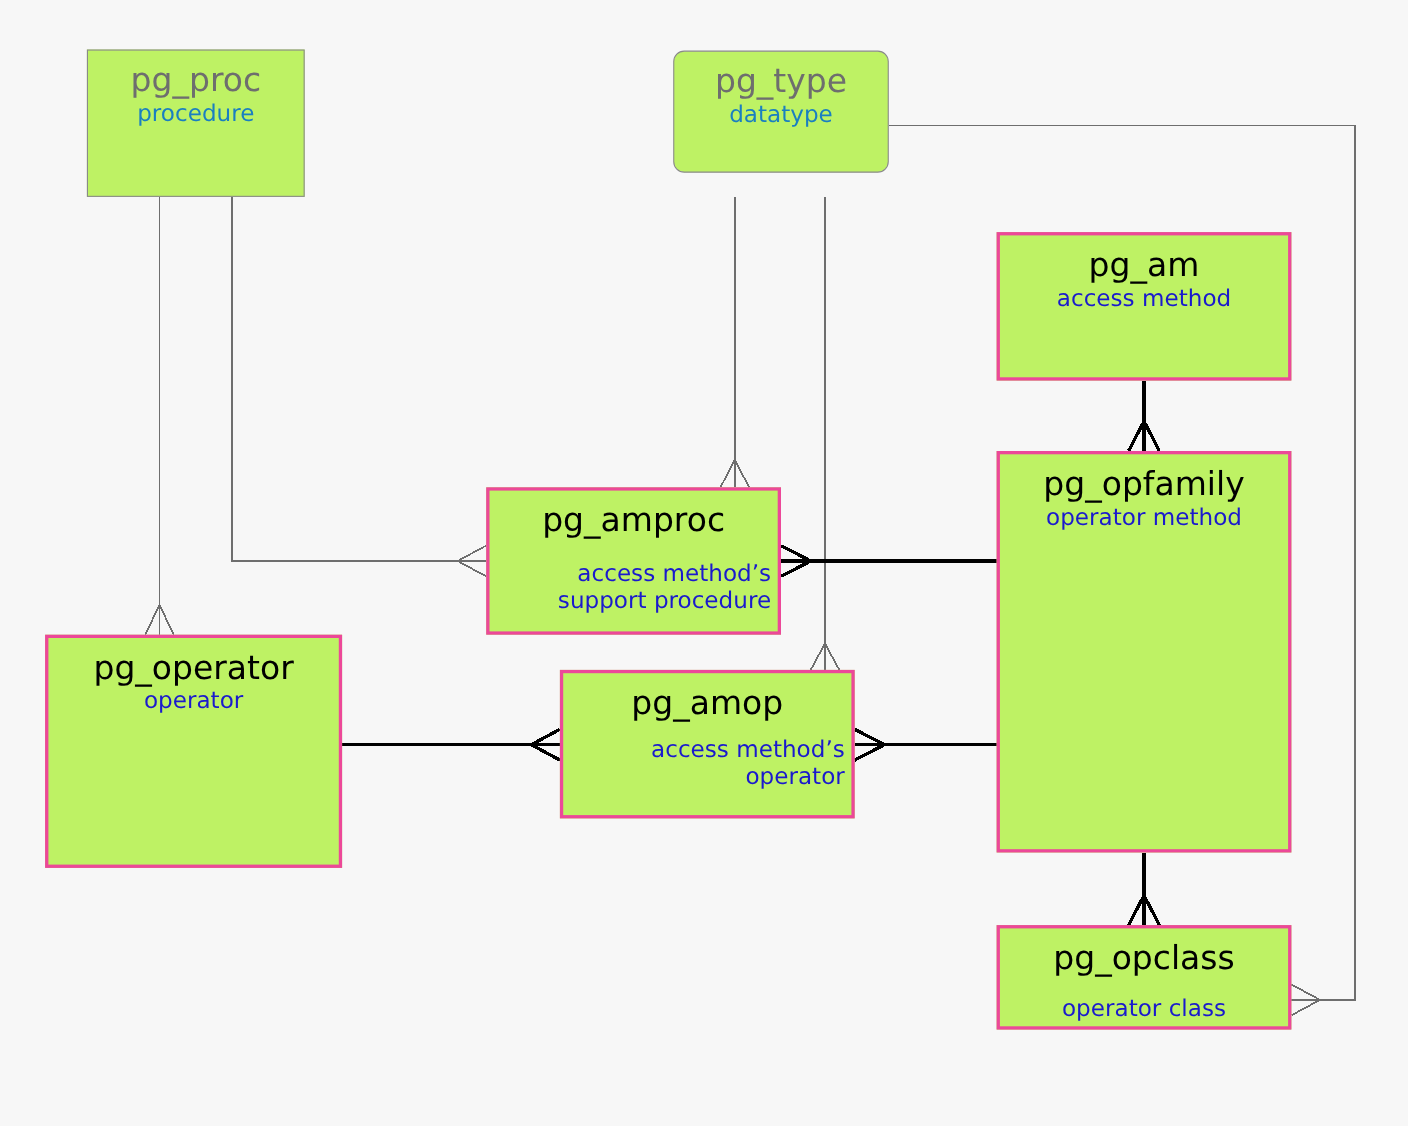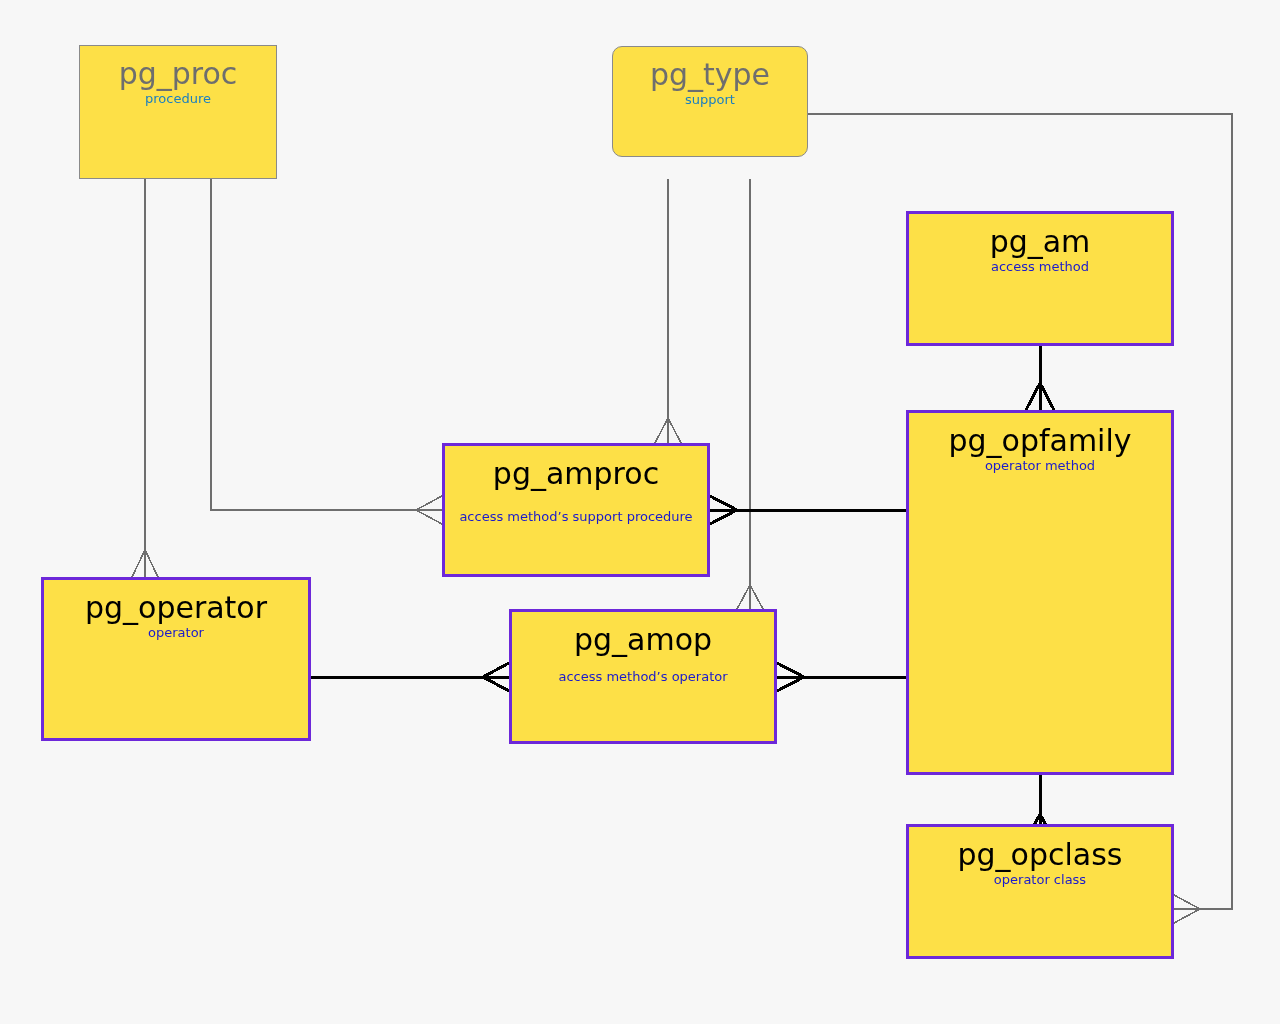--- a/index.html
+++ b/index.html
@@ -17,41 +17,41 @@
   }
   #edges {
     position: absolute;
     left: 0;
     top: 0;
     width: 1280px;
     height: 1024px;
   }
   .entity {
     position: absolute;
-    background: #fde047;
+    background: #bef264;
     box-sizing: border-box;
     display: flex;
     flex-direction: column;
     align-items: center;
     padding-top: 12px;
     z-index: 5;
   }
   .entity.weak {
     border: 1px solid #8a8a8a;
   }
   .entity.strong {
-    border: 3px solid #6d28d9;
+    border: 3px solid #ec4899;
   }
   .ent-title {
     font-size: 30px;
     line-height: 1.08;
     white-space: nowrap;
   }
   .ent-sub {
-    font-size: 13px;
+    font-size: 21px;
     line-height: 1.18;
     text-align: right;
     margin-top: 1px;
     padding: 0 6px;
   }
   .weak .ent-title { color: #6e6e6e; }
   .weak .ent-sub   { color: #1a7fc1; }
   .strong .ent-title { color: #000000; }
   .strong .ent-sub   { color: #1a1acd; }
 </style>
@@ -120,46 +120,46 @@
     </g>
   </svg>
 
   <div class="entity weak" style="left:79px;top:45px;width:198px;height:134px;">
     <div class="ent-title">pg_proc</div>
     <div class="ent-sub">procedure</div>
   </div>
 
   <div class="entity weak" style="left:612px;top:46px;width:196px;height:111px;border-radius:10px;">
     <div class="ent-title">pg_type</div>
-    <div class="ent-sub">support</div>
+    <div class="ent-sub">datatype</div>
   </div>
 
   <div class="entity strong" style="left:906px;top:211px;width:268px;height:135px;">
     <div class="ent-title">pg_am</div>
     <div class="ent-sub">access method</div>
   </div>
 
   <div class="entity strong" style="left:442px;top:443px;width:268px;height:134px;gap:18px;">
     <div class="ent-title">pg_amproc</div>
     <div class="ent-sub">access method’s support procedure</div>
   </div>
 
   <div class="entity strong" style="left:906px;top:410px;width:268px;height:365px;">
     <div class="ent-title">pg_opfamily</div>
     <div class="ent-sub">operator method</div>
   </div>
 
-  <div class="entity strong" style="left:41px;top:577px;width:270px;height:164px;">
+  <div class="entity strong" style="left:41px;top:577px;width:270px;height:212px;">
     <div class="ent-title">pg_operator</div>
     <div class="ent-sub">operator</div>
   </div>
 
   <div class="entity strong" style="left:509px;top:609px;width:268px;height:135px;gap:12px;">
     <div class="ent-title">pg_amop</div>
     <div class="ent-sub">access method’s operator</div>
   </div>
 
-  <div class="entity strong" style="left:906px;top:824px;width:268px;height:135px;">
+  <div class="entity strong" style="left:906px;top:841px;width:268px;height:95px;gap:16px;">
     <div class="ent-title">pg_opclass</div>
     <div class="ent-sub">operator class</div>
   </div>
 
 </div>
 
 </body></html>

